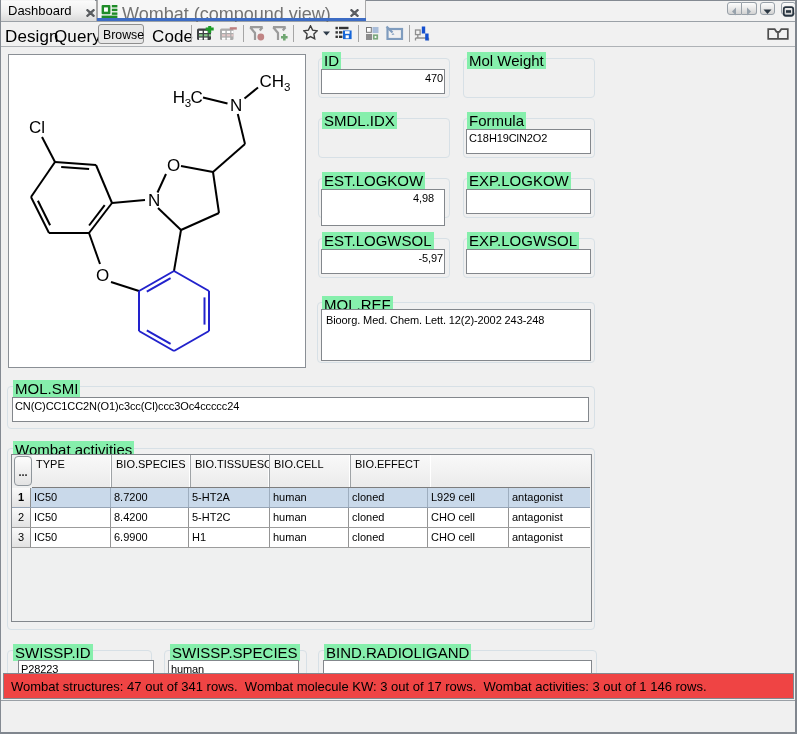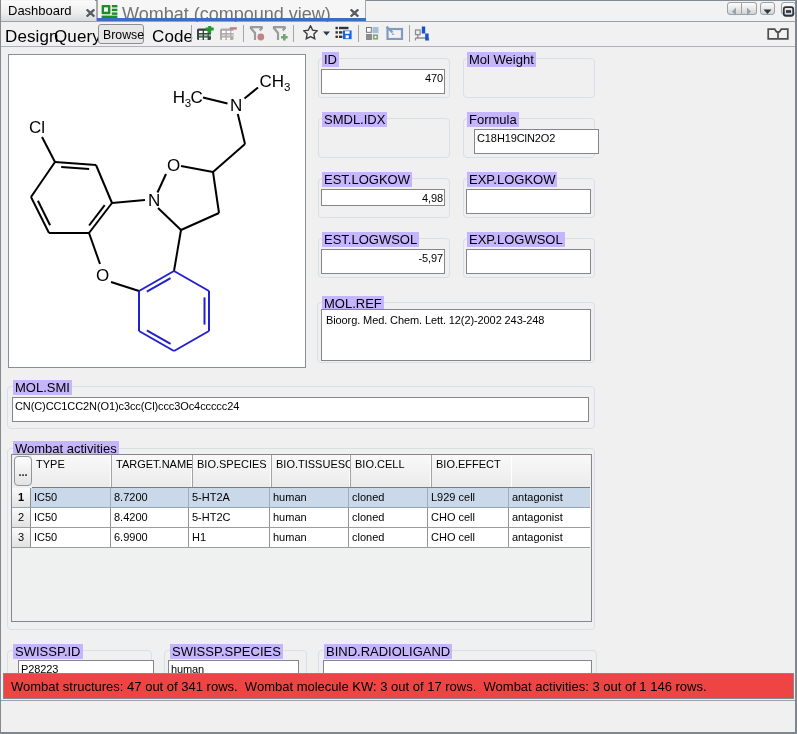--- a/index.html
+++ b/index.html
@@ -26,21 +26,21 @@
 .tbtext{position:absolute;top:5px;font-size:17px;color:#000;letter-spacing:0.1px}
 #browsebtn{position:absolute;left:97px;top:2px;width:46px;height:20px;border:1px solid #8e8e8e;border-radius:3px;background:#e7e7e7}
 #browsebtn span{position:absolute;left:4px;top:3px;font-size:12.3px}
 .tsep{position:absolute;top:3px;width:1px;height:17px;background:#a5a5a5}
 .ticon{position:absolute;top:4px}
 
 #form{left:1px;top:48px;width:794px;height:654px;background:#f0f0f0}
 #structbox{position:absolute;left:7px;top:6px;width:298px;height:314px;background:#fff;border:1px solid #8a8f95}
 
 .fgroup{position:absolute;border:1px solid #d7e0e6;border-radius:4px}
-.flabel{position:absolute;font-size:13px;color:#000;background:#c4b5fd;padding:0 2px;white-space:nowrap}
+.flabel{position:absolute;font-size:15px;color:#000;background:#86efac;padding:0 2px;white-space:nowrap}
 .finput{position:absolute;background:#fff;border:1px solid #83878c;font-size:11px;letter-spacing:-0.1px;line-height:14px;color:#000;white-space:nowrap;overflow:hidden}
 .finput.num{text-align:right}
 
 #tablewrap{position:absolute;left:10px;top:406px;width:581px;height:168px;border:1px solid #83878c;background:#eff0f0;overflow:hidden}
 .thead{position:absolute;left:20px;top:0;width:558px;height:33px;border-bottom:1px solid #7d7d7d;display:flex;background:linear-gradient(#f9f9f9,#ebebeb)}
 .hc{height:32px;border-right:1px solid #9fa3a6;box-shadow:inset -1px 0 0 #fff;padding:3px 0 0 4px;font-size:11px;white-space:nowrap;overflow:hidden}
 .cornerbtn{position:absolute;left:2px;top:1px;width:18px;height:30px;border:1px solid #8f969c;border-radius:4px;background:linear-gradient(#fdfdfd,#e3e3e3);font-size:11px;font-weight:bold;text-align:center;line-height:30px;color:#222}
 .trow{position:absolute;left:0;width:578px;height:20px;display:flex;background:#fff;border-bottom:1px solid #9c9c9c}
 .trow.sel{background:#c9d9ea;border-bottom-color:#96a4b5}
 .rh{width:19px;height:19px;background:linear-gradient(#fafafa,#e2e2e2);border-right:1px solid #8e8e8e;font-size:11px;text-align:center;line-height:19px;flex:none}
@@ -242,25 +242,25 @@
   <div class="fgroup" style="left:317px;top:10px;width:132px;height:40px"></div>
   <span class="flabel" style="left:321px;top:4px">ID</span>
   <div class="finput num" style="left:320px;top:21px;width:124px;height:25px;padding:1px 1px;">470</div>
   <div class="fgroup" style="left:462px;top:10px;width:132px;height:40px"></div>
   <span class="flabel" style="left:466px;top:4px">Mol Weight</span>
 
   <div class="fgroup" style="left:317px;top:70px;width:132px;height:40px"></div>
   <span class="flabel" style="left:321px;top:64px">SMDL.IDX</span>
   <div class="fgroup" style="left:462px;top:70px;width:132px;height:40px"></div>
   <span class="flabel" style="left:466px;top:64px">Formula</span>
-  <div class="finput" style="left:465px;top:81px;width:125px;height:25px;padding:1px 2px;margin-left:8px;">C18H19ClN2O2</div>
+  <div class="finput" style="left:465px;top:81px;width:125px;height:25px;padding:1px 2px;">C18H19ClN2O2</div>
 
   <div class="fgroup" style="left:317px;top:130px;width:132px;height:40px"></div>
   <span class="flabel" style="left:321px;top:124px">EST.LOGKOW</span>
-  <div class="finput num" style="left:320px;top:141px;width:124px;height:17px;padding:1px 1px;">4,98</div>
+  <div class="finput num" style="left:320px;top:141px;width:124px;height:37px;padding:1px 10px;">4,98</div>
   <div class="fgroup" style="left:462px;top:130px;width:132px;height:40px"></div>
   <span class="flabel" style="left:466px;top:124px">EXP.LOGKOW</span>
   <div class="finput" style="left:465px;top:141px;width:125px;height:25px"></div>
 
   <div class="fgroup" style="left:317px;top:190px;width:132px;height:40px"></div>
   <span class="flabel" style="left:321px;top:184px">EST.LOGWSOL</span>
   <div class="finput num" style="left:320px;top:201px;width:124px;height:25px;padding:1px 1px;">-5,97</div>
   <div class="fgroup" style="left:462px;top:190px;width:132px;height:40px"></div>
   <span class="flabel" style="left:466px;top:184px">EXP.LOGWSOL</span>
   <div class="finput" style="left:465px;top:201px;width:125px;height:25px"></div>
@@ -271,21 +271,20 @@
 
   <div class="fgroup" style="left:6px;top:338px;width:588px;height:43px"></div>
   <span class="flabel" style="left:12px;top:332px">MOL.SMI</span>
   <div class="finput" style="left:11px;top:349px;width:577px;height:25px;padding:1px 2px;">CN(C)CC1CC2N(O1)c3cc(Cl)ccc3Oc4ccccc24</div>
 
   <div class="fgroup" style="left:6px;top:400px;width:588px;height:182px"></div>
   <span class="flabel" style="left:12px;top:393px">Wombat activities</span>
   <div id="tablewrap">
     <div class="thead">
       <div class="hc" style="width:80px">TYPE</div>
-      <div class="hc" style="width:81px">TARGET.NAME</div>
       <div class="hc" style="width:79px">BIO.SPECIES</div>
       <div class="hc" style="width:79px">BIO.TISSUESOURCE</div>
       <div class="hc" style="width:81px">BIO.CELL</div>
       <div class="hc" style="width:80px;border-right:none">BIO.EFFECT</div>
     </div>
     <div class="cornerbtn">...</div>
     <div class="trow sel" style="top:33px">
       <div class="rh" style="font-weight:bold">1</div>
       <div class="tc" style="width:80px">IC50</div>
       <div class="tc" style="width:78px">8.7200</div>

